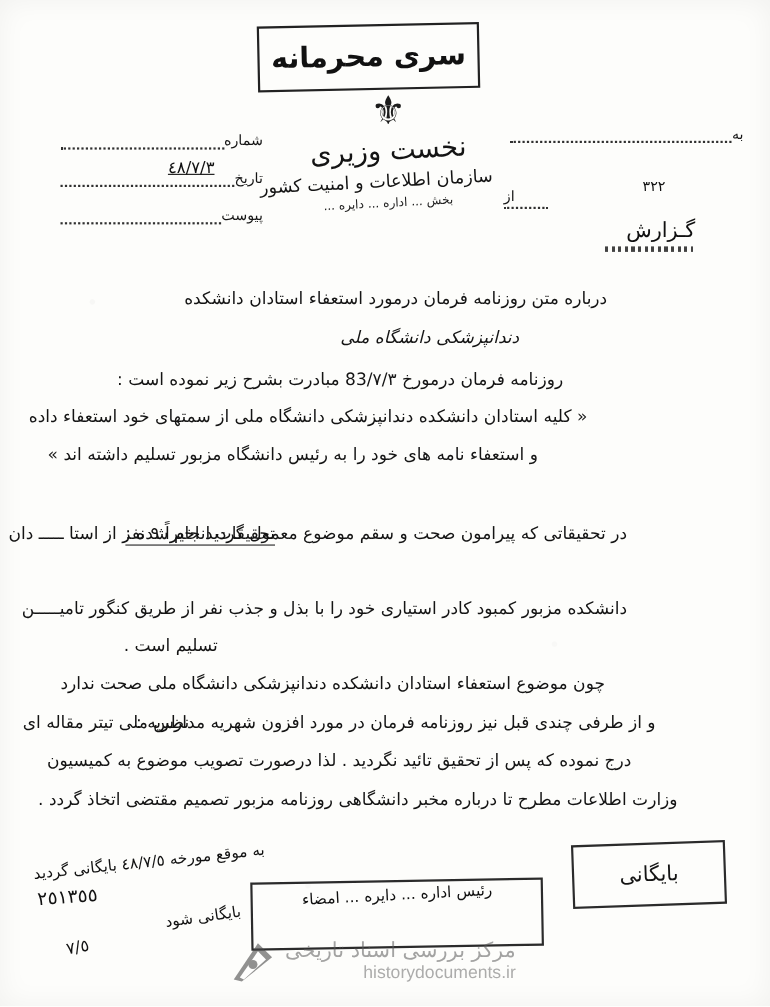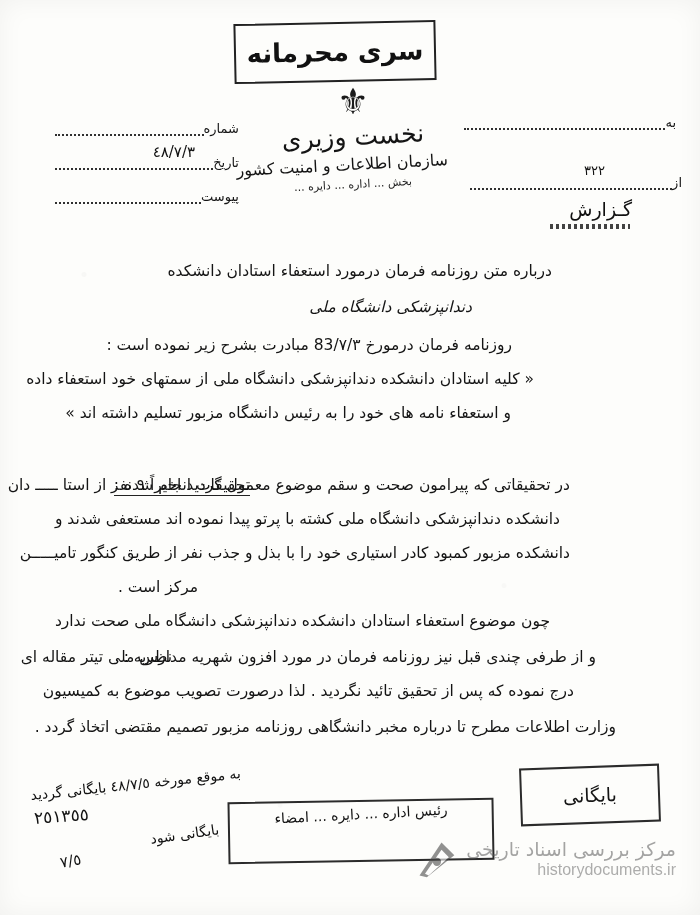--- a/index.html
+++ b/index.html
@@ -120,25 +120,26 @@
   }
 
   #row-shomare { top: 118px; right: 455px; width: 190px; }
   #row-tarikh  { top: 152px; right: 455px; width: 190px; }
   #row-peyvast { top: 186px; right: 455px; width: 190px; }
 
   #val-tarikh {
     top: 143px;
     right: 505px;
     font-size: 15px;
+    text-decoration: underline;
   }
 
   
   #row-be { top: 112px; right: 18px; width: 218px; }
-  #row-az { top: 172px; right: 12px; width: 218px; }
+  #row-az { top: 172px; right: 24px; width: 218px; flex-direction: column; }
 
   #val-az {
     top: 163px;
     right: 95px;
     font-size: 13px;
     letter-spacing: 2px;
   }
 
   
   #report-title {
@@ -250,26 +251,26 @@
     top: 852px;
     left: 60px;
     font-size: 15px;
     color: #111;
     transform: rotate(-10deg);
   }
 
   
   #watermark {
     position: absolute;
-    bottom: 34px;
+    bottom: 19px;
     left: 0;
     width: 100%;
     display: flex;
     align-items: center;
-    justify-content: flex-start;
+    justify-content: center;
     gap: 8px;
     padding-right: 24px;
     box-sizing: border-box;
   }
   #watermark-text {
     text-align: right;
     opacity: .55;
   }
   #wm-fa {
     font-size: 19px;
@@ -330,28 +331,27 @@
   </div>
   <div class="field-value hw" id="val-az">٣٢٢</div>
 
   <div id="report-title" class="hw">گـزارش</div>
   <div id="report-underline"></div>
 
   <div class="body-line hw" style="top:262px; right:148px;">درباره متن روزنامه فرمان درمورد استعفاء استادان دانشکده</div>
   <div class="body-line hw" style="top:298px; right:228px;font-style:italic;">دندانپزشکی دانشگاه ملی</div>
   <div class="body-line hw" style="top:336px; right:188px;">روزنامه فرمان درمورخ 83/٧/٣ مبادرت بشرح زیر نموده است :</div>
   <div class="body-line hw" style="top:370px; right:166px;">« کلیه استادان دانشکده دندانپزشکی دانشگاه ملی از سمتهای خود استعفاء داده</div>
-  <div class="body-line hw" style="top:404px; right:189px;">و استعفاء نامه های خود را به رئیس دانشگاه مزبور تسلیم داشته اند »</div>
+  <div class="body-line hw" style="top:404px; right:211px;">و استعفاء نامه های خود را به رئیس دانشگاه مزبور تسلیم داشته اند »</div>
 
   <div class="indent-label hw underlined" style="top:440px; right:450px;">تحقیقات انجام شده :</div>
 
   <div class="body-line hw" style="top:476px; right:130px;">در تحقیقاتی که پیرامون صحت و سقم موضوع معمول گردید اخیراً ٩ نفر از استا ـــــ دان</div>
-  <div class="body-line hw" style="top:510px; right:140px;">دانشکده دندانپزشکی دانشگاه ملی کشته با پرتو پیدا نموده اند مستعفی شدند و</div>
   <div class="body-line hw" style="top:544px; right:130px;">دانشکده مزبور کمبود کادر استیاری خود را با بذل و جذب نفر از طریق کنگور تامیـــــن</div>
-  <div class="body-line hw" style="top:578px; right:502px;">مرکز است .</div>
+  <div class="body-line hw" style="top:578px; right:502px;">تسلیم است .</div>
 
   <div class="indent-label hw" style="top:612px; right:528px;">نظریه :</div>
 
   <div class="body-line hw" style="top:612px; right:150px;">چون موضوع استعفاء استادان دانشکده دندانپزشکی دانشگاه ملی صحت ندارد</div>
   <div class="body-line hw" style="top:682px; right:126px;">درج نموده که پس از تحقیق تائید نگردید . لذا درصورت تصویب موضوع به کمیسیون</div>
   <div class="body-line hw" style="top:648px; right:104px;">و از طرفی چندی قبل نیز روزنامه فرمان در مورد افزون شهریه مدارس ملی تیتر مقاله ای</div>
   <div class="body-line hw" style="top:718px; right:84px;">وزارت اطلاعات مطرح تا درباره مخبر دانشگاهی روزنامه مزبور تصمیم مقتضی اتخاذ گردد .</div>
 
   <div id="stamp-bayegani">
     <div class="inner hw">بایگانی</div>

